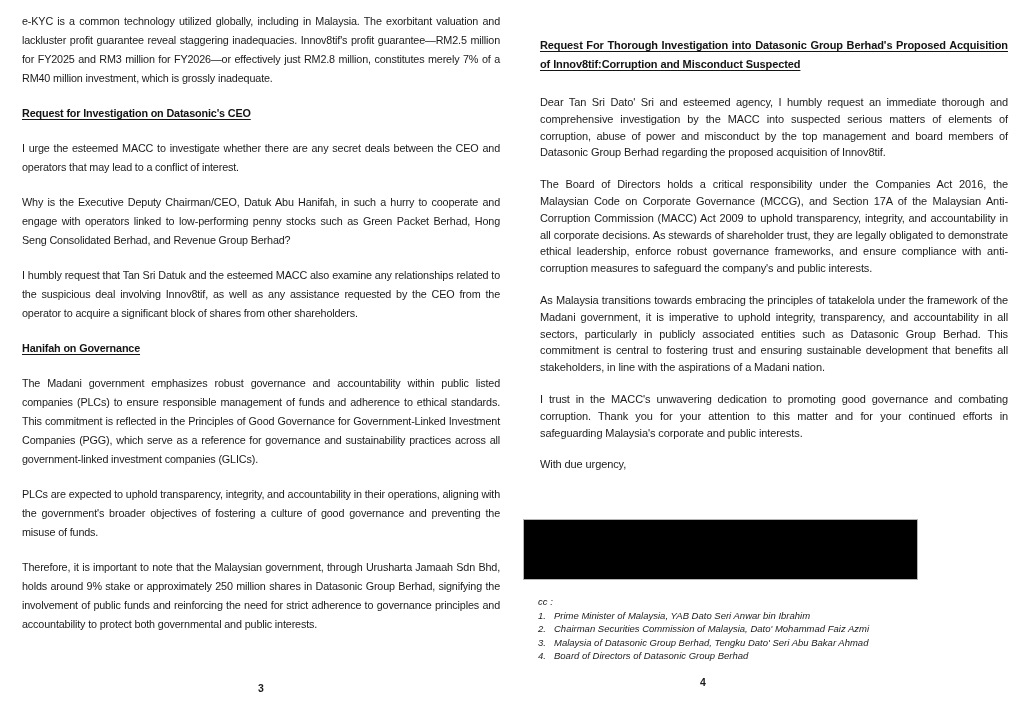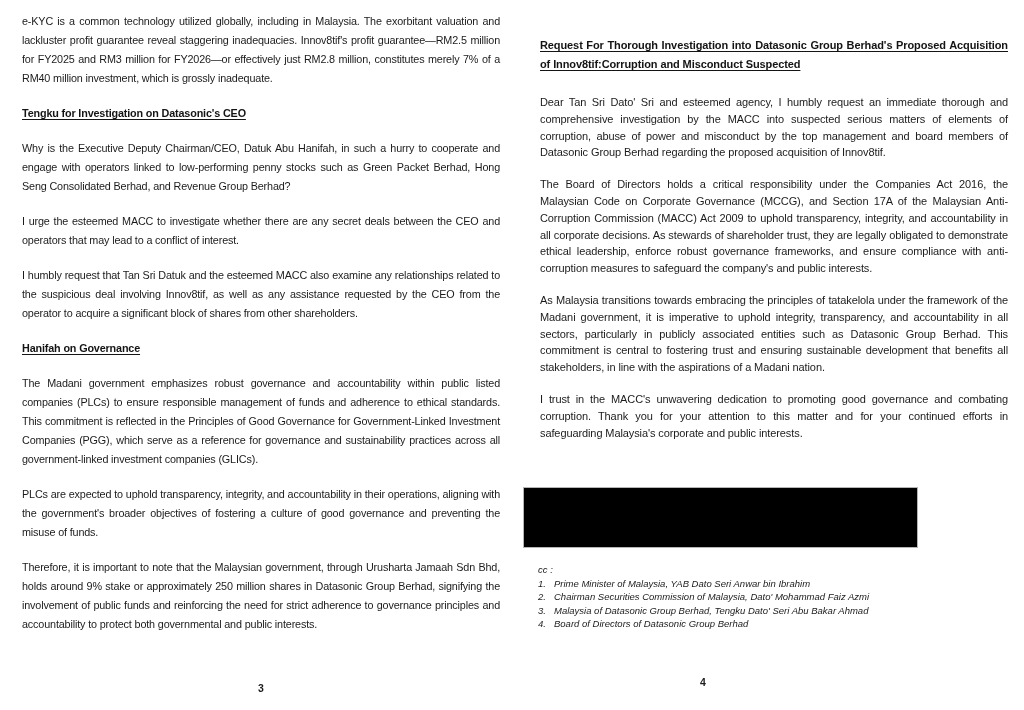--- a/index.html
+++ b/index.html
@@ -88,38 +88,39 @@
   .footer-left  { top: 682px; left: 0; width: 100%; text-align: center; }
   .footer-right { top: 676px; left: 160px; }
 </style>
 </head>
 <body>
 
 <div class="spread">
   <div class="page page-left">
     <div class="content">
         <div class="blk p"><span>e-KYC is a common technology utilized globally, including in Malaysia. The exorbitant valuation and lackluster profit guarantee reveal staggering inadequacies. Innov8tif's profit guarantee—RM2.5 million for FY2025 and RM3 million for FY2026—or effectively just RM2.8 million, constitutes merely 7% of a RM40 million investment, which is grossly inadequate.</span></div>
-        <div class="blk h"><span>Tengku for Investigation on Datasonic's CEO</span></div>
+        <div class="blk h"><span>Request for Investigation on Datasonic's CEO</span></div>
+        <div class="blk p"><span>I urge the esteemed MACC to investigate whether there are any secret deals between the CEO and operators that may lead to a conflict of interest.</span></div>
         <div class="blk p"><span>Why is the Executive Deputy Chairman/CEO, Datuk Abu Hanifah, in such a hurry to cooperate and engage with operators linked to low-performing penny stocks such as Green Packet Berhad, Hong Seng Consolidated Berhad, and Revenue Group Berhad?</span></div>
-        <div class="blk p"><span>I urge the esteemed MACC to investigate whether there are any secret deals between the CEO and operators that may lead to a conflict of interest.</span></div>
         <div class="blk p"><span>I humbly request that Tan Sri Datuk and the esteemed MACC also examine any relationships related to the suspicious deal involving Innov8tif, as well as any assistance requested by the CEO from the operator to acquire a significant block of shares from other shareholders.</span></div>
         <div class="blk h"><span>Hanifah on Governance</span></div>
         <div class="blk p"><span>The Madani government emphasizes robust governance and accountability within public listed companies (PLCs) to ensure responsible management of funds and adherence to ethical standards. This commitment is reflected in the </span><span class="b">Principles of Good Governance for Government-Linked Investment Companies (PGG)</span><span>, which serve as a reference for governance and sustainability practices across all government-linked investment companies (GLICs).</span></div>
         <div class="blk p"><span>PLCs are expected to uphold transparency, integrity, and accountability in their operations, aligning with the government's broader objectives of fostering a culture of good governance and preventing the misuse of funds.</span></div>
         <div class="blk p"><span>Therefore, it is important to note that the Malaysian government, through </span><span class="b">Urusharta Jamaah Sdn Bhd,</span><span> holds around 9% stake or approximately 250 million shares in Datasonic Group Berhad, signifying the involvement of public funds and reinforcing the need for strict adherence to governance principles and accountability to protect both governmental and public interests.</span></div>
       </div>
     <div class="footer footer-left">3</div>
   </div>
   <div class="page page-right">
     <div class="content">
         <div class="blk h"><span>Request For Thorough Investigation into Datasonic Group Berhad's Proposed Acquisition of Innov8tif:Corruption and Misconduct Suspected</span></div>
         <div class="blk p"><span>Dear Tan Sri Dato' Sri and esteemed agency, I humbly request an immediate thorough and comprehensive investigation by the MACC into suspected serious matters of elements of corruption, abuse of power and misconduct by the top management and board members of Datasonic Group Berhad regarding the proposed acquisition of Innov8tif.</span></div>
         <div class="blk p"><span>The Board of Directors holds a critical responsibility under the </span><span class="b">Companies Act 2016</span><span>, the </span><span class="b">Malaysian Code on Corporate Governance (MCCG)</span><span>, and Section 17A of the </span><span class="b">Malaysian Anti-Corruption Commission (MACC) Act 2009</span><span> to uphold transparency, integrity, and accountability in all corporate decisions. As stewards of shareholder trust, they are legally obligated to demonstrate ethical leadership, enforce robust governance frameworks, and ensure compliance with anti-corruption measures to safeguard the company's and public interests.</span></div>
         <div class="blk p"><span>As Malaysia transitions towards embracing the principles of </span><span class="i">tatakelola</span><span> under the framework of the Madani government, it is imperative to uphold integrity, transparency, and accountability in all sectors, particularly in publicly associated entities such as Datasonic Group Berhad. This commitment is central to fostering trust and ensuring sustainable development that benefits all stakeholders, in line with the aspirations of a Madani nation.</span></div>
         <div class="blk p"><span>I trust in the MACC's unwavering dedication to promoting good governance and combating corruption. Thank you for your attention to this matter and for your continued efforts in safeguarding Malaysia's corporate and public interests.</span></div>
+        <div class="blk p"><span>With due urgency,</span></div>
         <div class="blk redaction"></div>
         <div class="blk cc">
           <div>cc :</div>
           <div class="cc-item">
             <span class="cc-num">1.</span>
             <span class="cc-text">Prime Minister of Malaysia, YAB Dato Seri Anwar bin Ibrahim</span>
           </div>
           <div class="cc-item">
             <span class="cc-num">2.</span>
             <span class="cc-text">Chairman Securities Commission of Malaysia, Dato' Mohammad Faiz Azmi</span>

